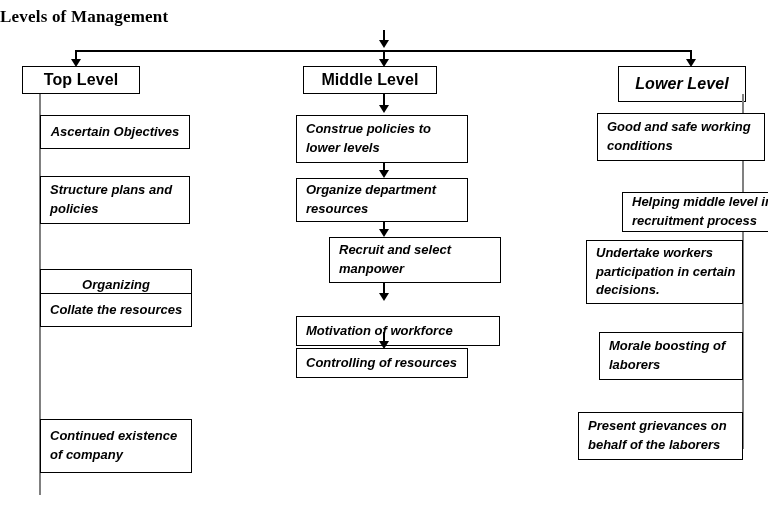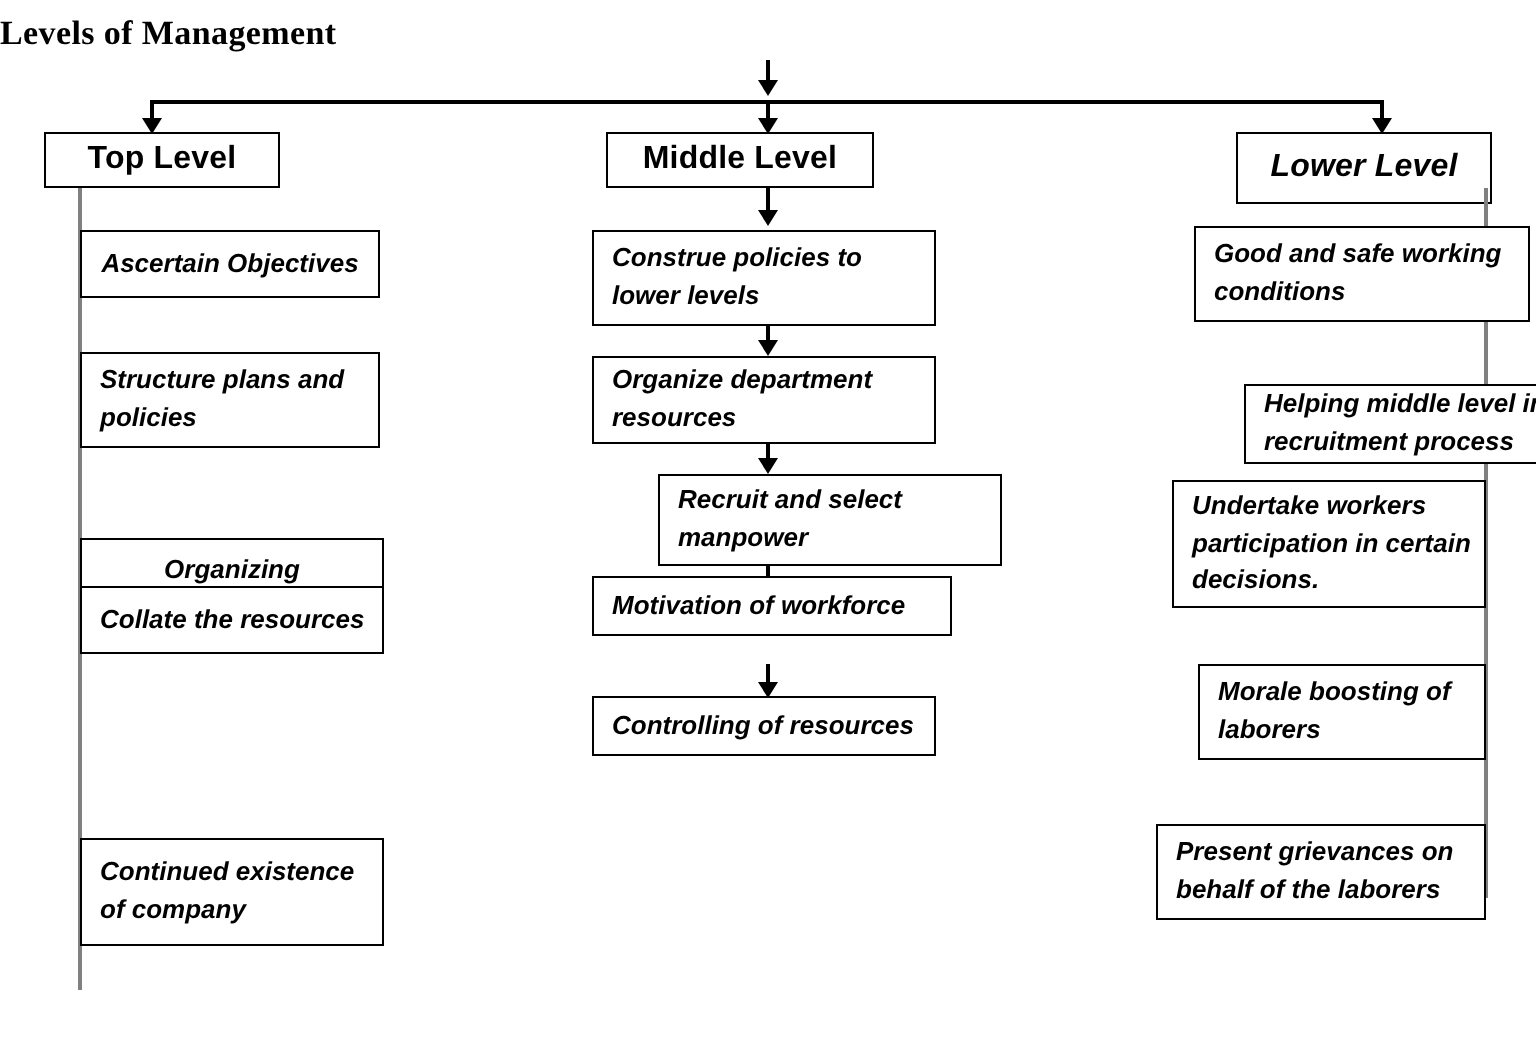--- a/index.html
+++ b/index.html
@@ -131,21 +131,21 @@
   <div class="box item-box" style="left:296px; top:178px; width:172px; height:44px;">Organize department resources</div>
 
   <div class="vline" style="left:383px; top:222px; height:10px;"></div>
   <div class="arrowhead" style="left:379px; top:229px;"></div>
 
   <div class="box item-box" style="left:296px; top:237px; width:172px; height:46px;margin-left:33px;">Recruit and select manpower</div>
 
   <div class="vline" style="left:383px; top:283px; height:13px;"></div>
   <div class="arrowhead" style="left:379px; top:293px;"></div>
 
-  <div class="box item-box" style="left:296px; top:288px; width:180px; height:30px;">Motivation of workforce</div>
+  <div class="box item-box" style="left:296px; top:316px; width:204px; height:30px;">Motivation of workforce</div>
 
   <div class="vline" style="left:383px; top:332px; height:12px;"></div>
   <div class="arrowhead" style="left:379px; top:341px;"></div>
 
   <div class="box item-box" style="left:296px; top:348px; width:172px; height:30px;">Controlling of resources</div>
 
   <div class="box head-box" style="left:618px; top:66px; width:128px; height:36px;font-style:italic;">Lower Level</div>
 
   <div class="vline grey" style="left:742px; top:94px; height:355px;"></div>
 

